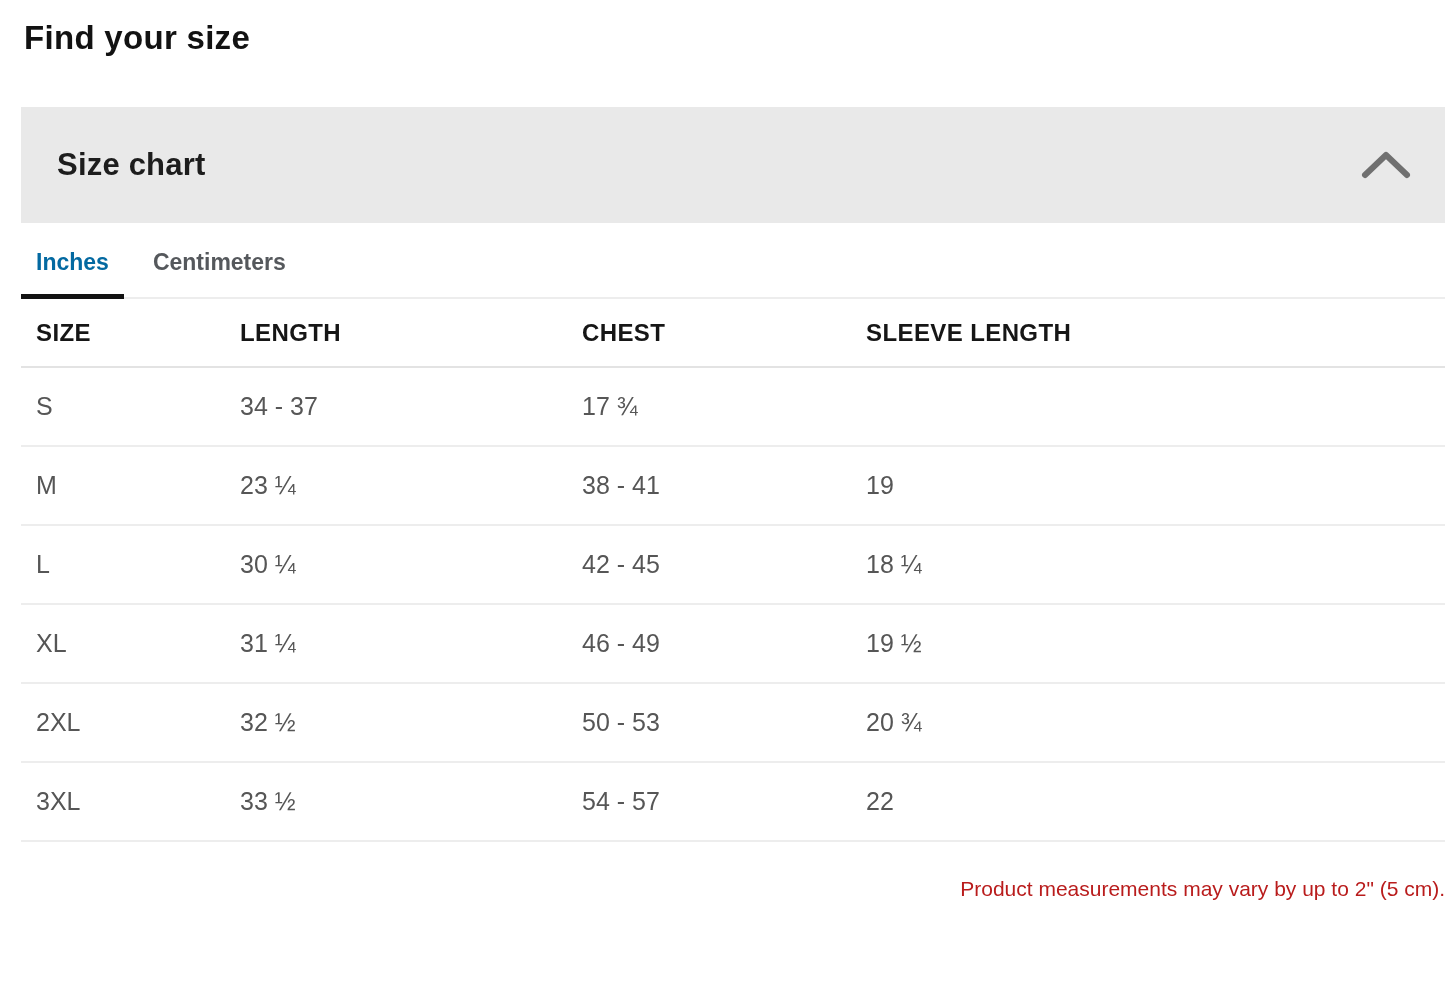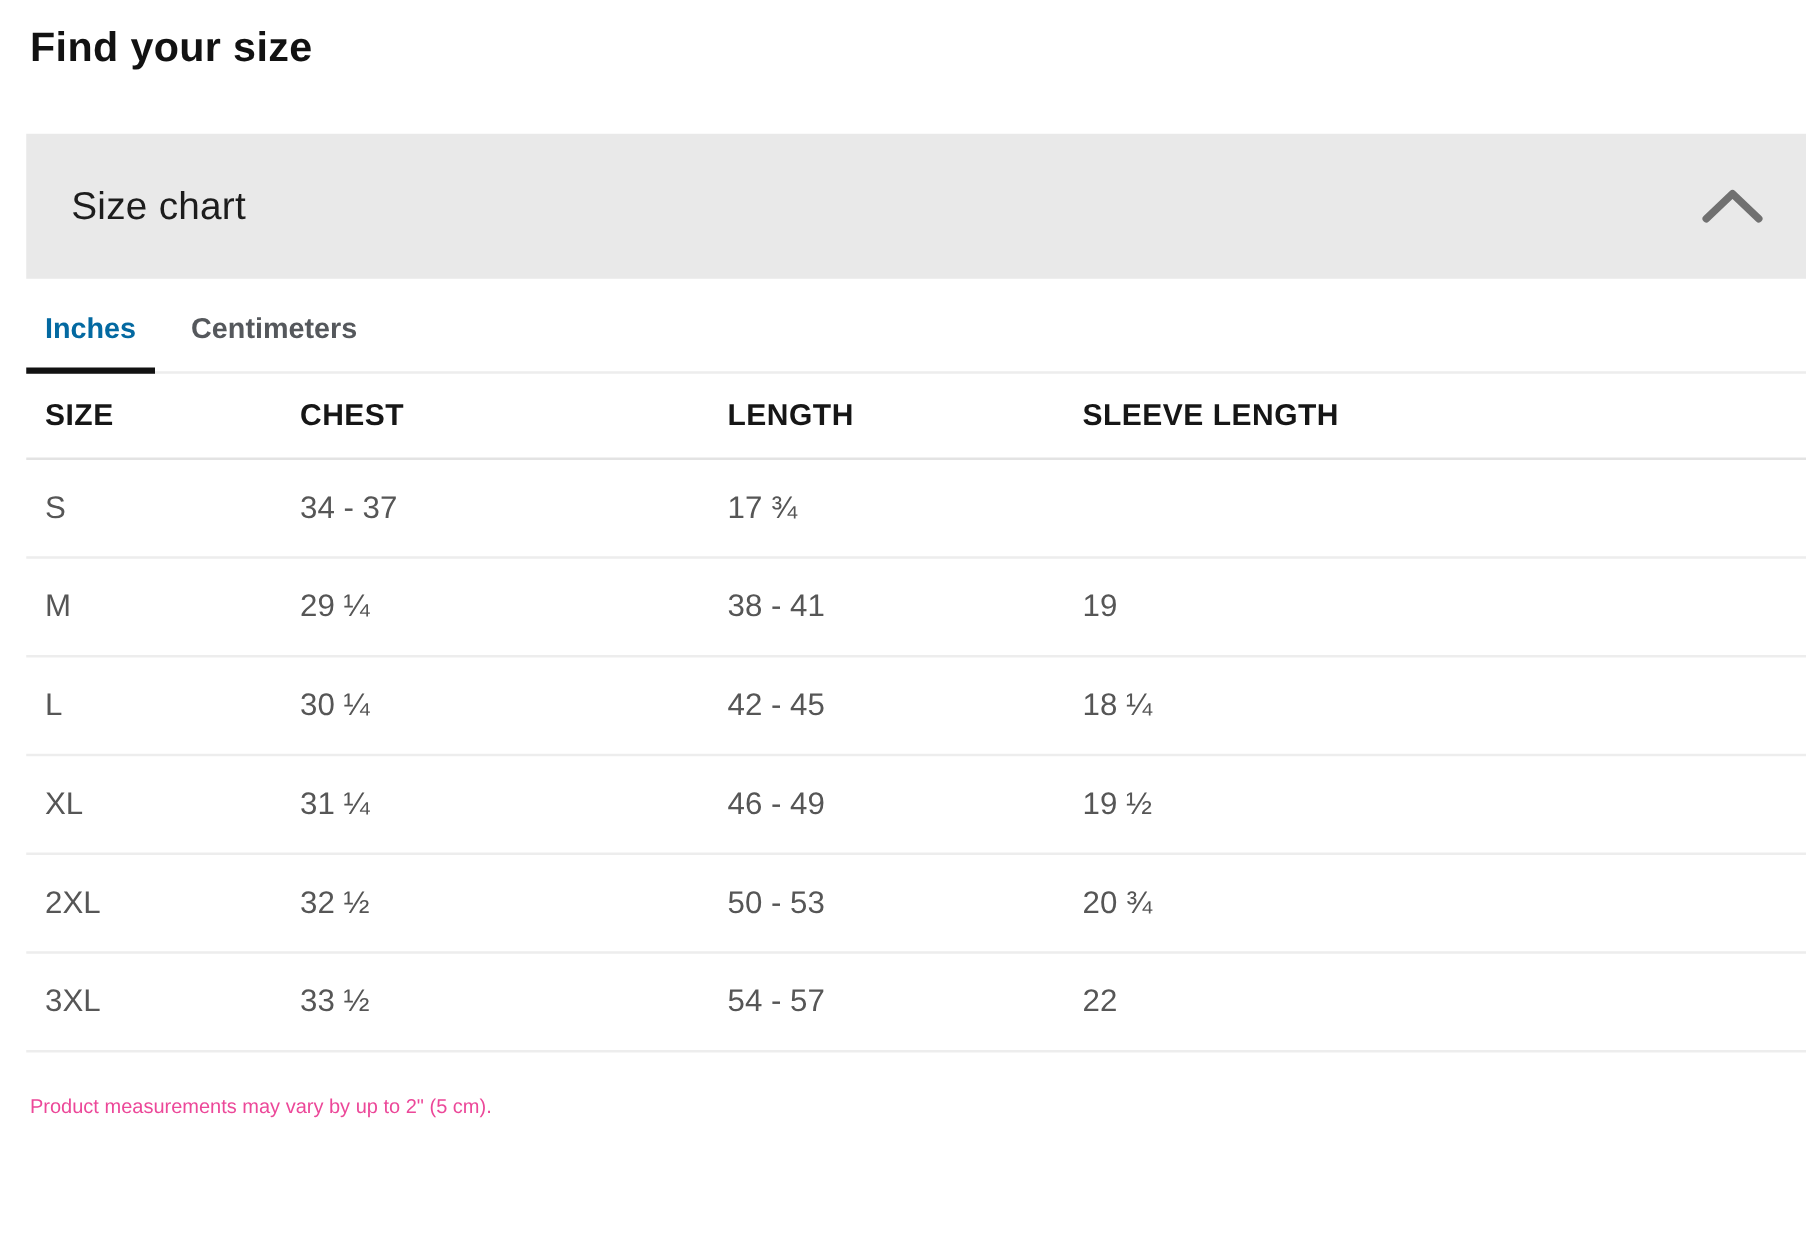--- a/index.html
+++ b/index.html
@@ -26,21 +26,21 @@
     height: 116px;
     background: #e9e9e9;
     display: flex;
     align-items: center;
     justify-content: space-between;
     padding: 0 34px 0 36px;
     cursor: pointer;
   }
   .accordion-title {
     font-size: 31px;
-    font-weight: 400;
+    font-weight: 700;
     letter-spacing: 0.2px;
     color: #1d1d1d;
   }
   .chevron { display: block; }
 
   .tabs {
     margin-left: 21px;
     height: 76px;
     display: flex;
     align-items: flex-end;
@@ -81,22 +81,23 @@
   }
   .trow {
     height: 79px;
     border-bottom: 2px solid #ededed;
     font-size: 25px;
     color: #565656;
   }
 
   .footnote {
     margin: 35px 0 0 24px;
-    font-size: 16px;
-    color: #ec4899;
+    font-size: 21px;
+    color: #b91c1c;
+    text-align: right;
   }
 </style>
 </head>
 <body>
 
 <h1 class="page-title">Find your size</h1>
 
 <div class="accordion-header">
   <span class="accordion-title">Size chart</span>
   <span class="icon">
@@ -107,33 +108,33 @@
 </div>
 
 <div class="tabs">
   <div class="tab tab-active">Inches</div>
   <div class="tab tab-inactive">Centimeters</div>
 </div>
 
 <div class="size-table">
   <div class="thead">
     <div>SIZE</div>
+    <div>LENGTH</div>
     <div>CHEST</div>
-    <div>LENGTH</div>
     <div>SLEEVE LENGTH</div>
   </div>
 
   <div class="trow">
     <div>S</div>
     <div>34 - 37</div>
     <div>17 ¾</div>
   </div>
   <div class="trow">
     <div>M</div>
-    <div>29 ¼</div>
+    <div>23 ¼</div>
     <div>38 - 41</div>
     <div>19</div>
   </div>
   <div class="trow">
     <div>L</div>
     <div>30 ¼</div>
     <div>42 - 45</div>
     <div>18 ¼</div>
   </div>
   <div class="trow">

